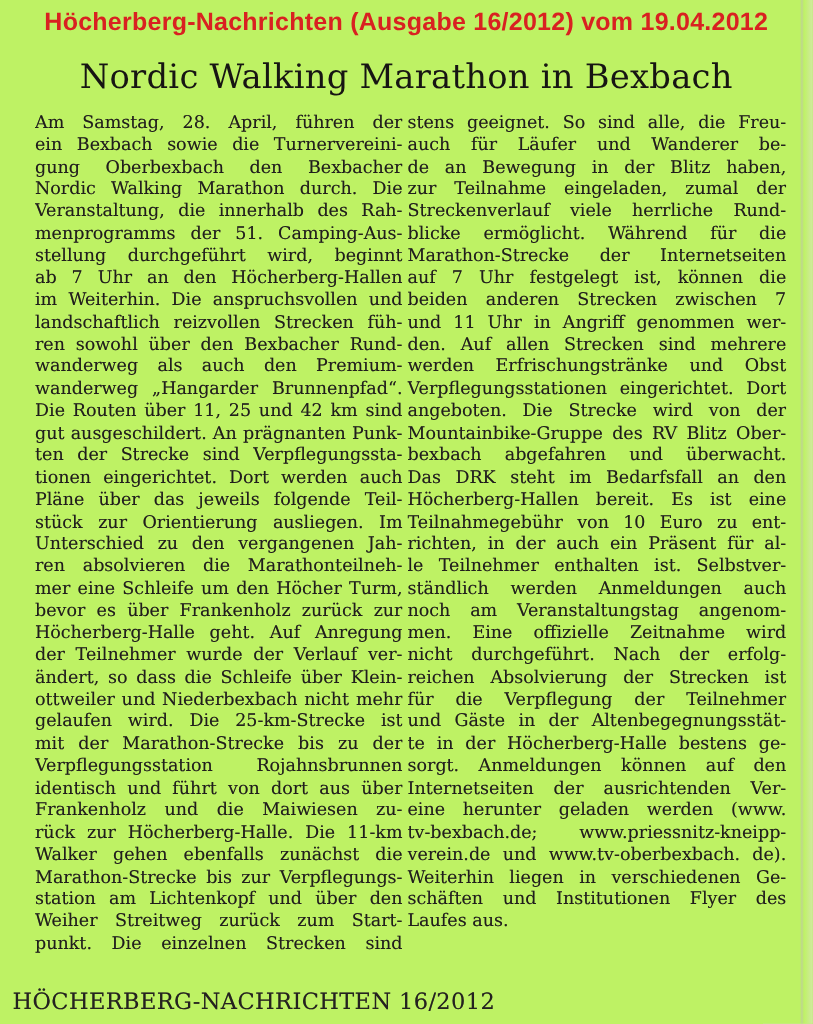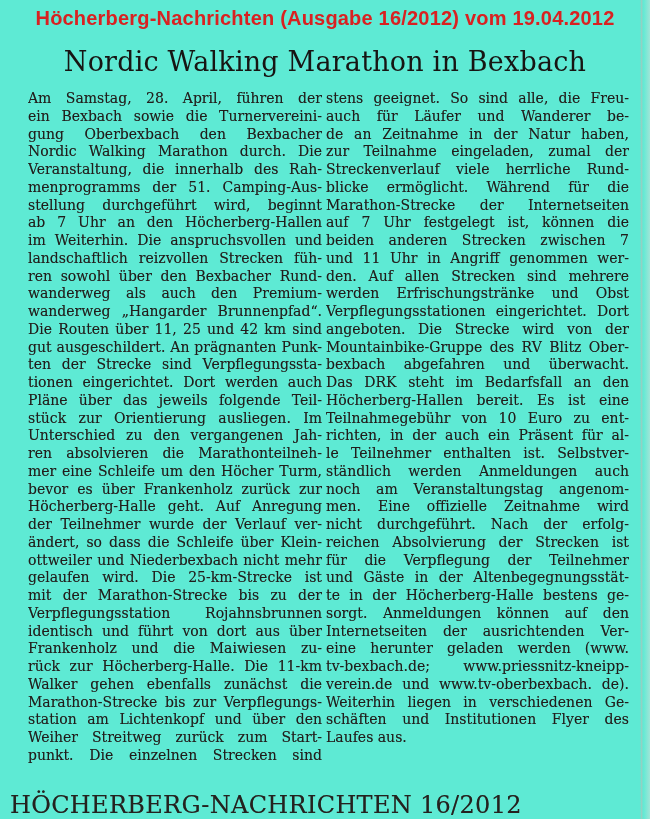--- a/index.html
+++ b/index.html
@@ -1,19 +1,19 @@
 <!DOCTYPE html>
 <html><head>
 <meta charset="utf-8">
 <style>
   html,body { margin:0; padding:0; }
   body { background:#d9d9d6; font-family:"DejaVu Serif", serif; }
   .page {
     position:relative; width:650px; height:819px;
-    background:#5eead4; overflow:hidden; margin:0 auto;
+    background:#bef264; overflow:hidden; margin:0 auto;
   }
   
   .scan-edge {
     position:absolute; top:0; left:640px; width:3px; height:100%;
     background:linear-gradient(to right, rgba(190,188,182,0), rgba(190,188,182,0.55), rgba(190,188,182,0.1));
   }
   .scan-shade {
     position:absolute; top:0; right:0; width:7px; height:100%;
     background:linear-gradient(to right, rgba(230,228,224,0), rgba(226,224,219,0.5));
   }
@@ -42,21 +42,21 @@
   .col-1 { width:303px; }
   .tline {
     height:17.75px; line-height:17.75px;
     text-align:justify; text-align-last:justify;
     white-space:normal; overflow:hidden;
   }
   .tline.noj { text-align-last:left; }
   .footer {
     position:absolute; top:791px; left:10px;
     font-family:"DejaVu Serif", serif;
-    font-size:24px; letter-spacing:0.3px;
+    font-size:18px; letter-spacing:0.3px;
     color:#24221f;
     text-shadow:0 0 0.5px rgba(60,56,50,0.5);
     text-align:right;
   }
 </style>
 </head>
 <body>
 
 <div class="page">
   <div class="scan-shade"></div>
@@ -103,21 +103,21 @@
         <div class="tline">rück zur Höcherberg-Halle. Die 11-km</div>
         <div class="tline">Walker gehen ebenfalls zunächst die</div>
         <div class="tline">Marathon-Strecke bis zur Verpflegungs-</div>
         <div class="tline">station am Lichtenkopf und über den</div>
         <div class="tline">Weiher Streitweg zurück zum Start-</div>
         <div class="tline">punkt. Die einzelnen Strecken sind</div>
       </div>
     <div class="col col-1">
         <div class="tline">stens geeignet. So sind alle, die Freu-</div>
         <div class="tline">auch für Läufer und Wanderer be-</div>
-        <div class="tline">de an Zeitnahme in der Natur haben,</div>
+        <div class="tline">de an Bewegung in der Blitz haben,</div>
         <div class="tline">zur Teilnahme eingeladen, zumal der</div>
         <div class="tline">Streckenverlauf viele herrliche Rund-</div>
         <div class="tline">blicke ermöglicht. Während für die</div>
         <div class="tline">Marathon-Strecke der Internetseiten</div>
         <div class="tline">auf 7 Uhr festgelegt ist, können die</div>
         <div class="tline">beiden anderen Strecken zwischen 7</div>
         <div class="tline">und 11 Uhr in Angriff genommen wer-</div>
         <div class="tline">den. Auf allen Strecken sind mehrere</div>
         <div class="tline">werden Erfrischungstränke und Obst</div>
         <div class="tline">Verpflegungsstationen eingerichtet. Dort</div>

